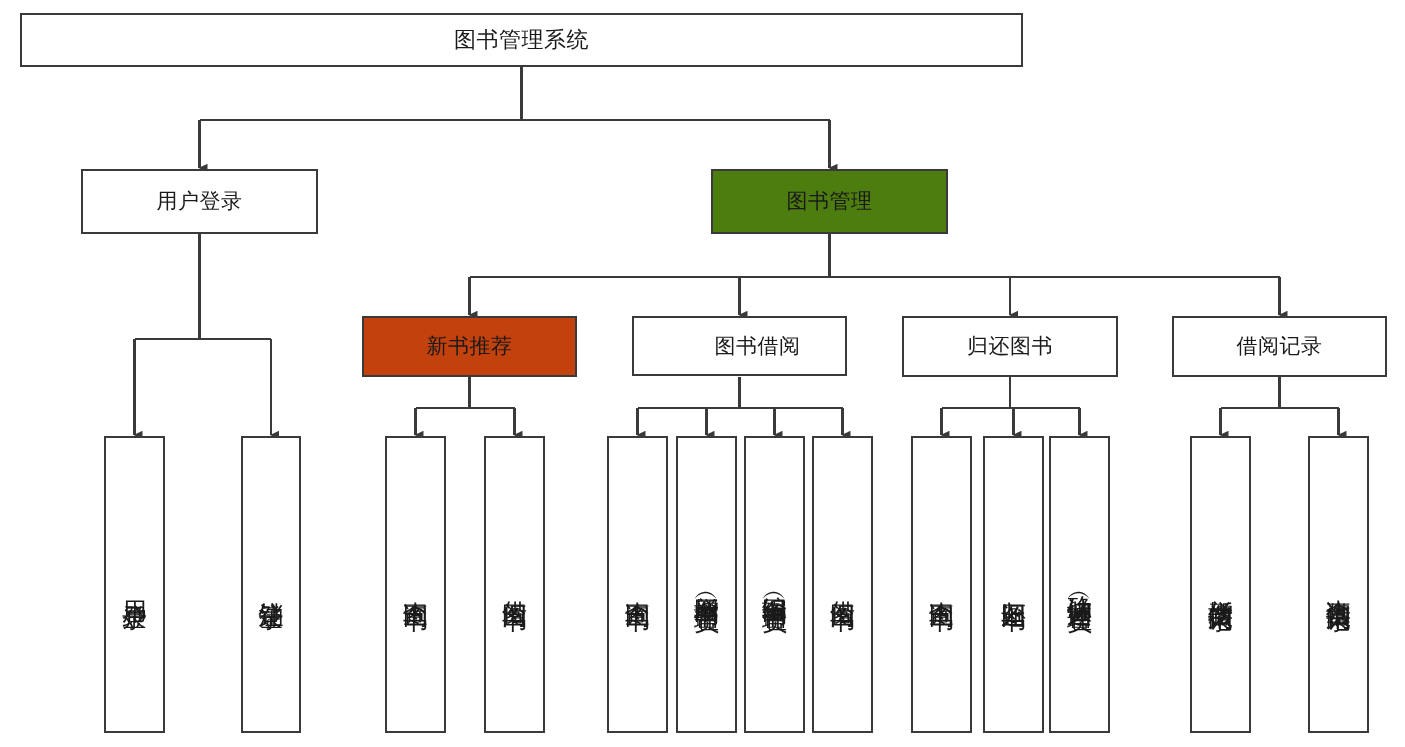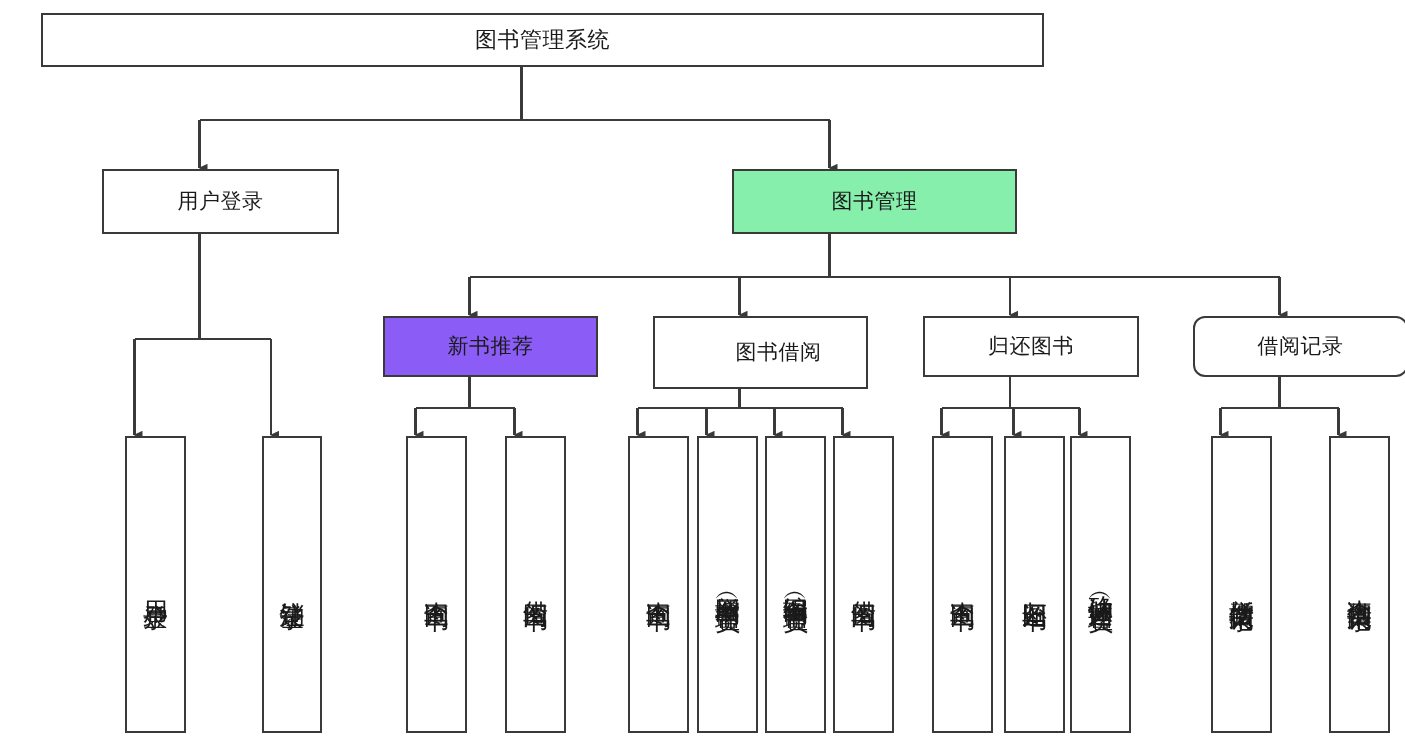--- a/index.html
+++ b/index.html
@@ -28,21 +28,20 @@
   }
   .node {
     position: absolute;
     box-sizing: border-box;
     background: #ffffff;
     border: 2px solid #3a3a3a;
     display: flex;
     align-items: center;
     justify-content: center;
     overflow: hidden;
-    margin-left: 21px;
   }
   .node .label {
     color: #1a1a1a;
     text-align: center;
     line-height: 1.08;
     user-select: none;
   }
   
   .node.horiz .label {
     font-size: 21px;
@@ -121,33 +120,33 @@
         <line x1="1338.5" y1="408" x2="1338.5" y2="435" stroke="#3a3a3a" stroke-width="2.4" shape-rendering="crispEdges" marker-end="url(#arrowhead)"></line>
       </g>
   </svg>
   <div id="node-layer">
       <div class="node horiz root" style="left: 20px; top: 13px; width: 1003px; height: 54px; border-color: rgb(58, 58, 58); background: rgb(255, 255, 255);">
         <span class="label" style="color: rgb(26, 26, 26);">图书管理系统</span>
       </div>
       <div class="node horiz" style="left: 81px; top: 169px; width: 237px; height: 65px; border-color: rgb(58, 58, 58); background: rgb(255, 255, 255);">
         <span class="label" style="color: rgb(26, 26, 26);">用户登录</span>
       </div>
-      <div class="node horiz" style="left: 711px; top: 169px; width: 285px; height: 65px; border-color: rgb(58, 58, 58); background: #86efac;">
+      <div class="node horiz" style="left: 711px; top: 169px; width: 237px; height: 65px; border-color: rgb(58, 58, 58); background: #4d7c0f;">
         <span class="label" style="color: rgb(26, 26, 26);">图书管理</span>
       </div>
-      <div class="node horiz" style="left: 362px; top: 316px; width: 215px; height: 61px; border-color: rgb(58, 58, 58); background: #8b5cf6;">
+      <div class="node horiz" style="left: 362px; top: 316px; width: 215px; height: 61px; border-color: rgb(58, 58, 58); background: #c2410c;">
         <span class="label" style="color: rgb(26, 26, 26);">新书推荐</span>
       </div>
-      <div class="node horiz" style="left: 632px; top: 316px; width: 215px; height: 73px; border-color: rgb(58, 58, 58); background: rgb(255, 255, 255); padding-left: 36px;">
+      <div class="node horiz" style="left: 632px; top: 316px; width: 215px; height: 60px; border-color: rgb(58, 58, 58); background: rgb(255, 255, 255); padding-left: 36px;">
         <span class="label" style="color: rgb(26, 26, 26);">图书借阅</span>
       </div>
       <div class="node horiz" style="left: 902px; top: 316px; width: 216px; height: 61px; border-color: rgb(58, 58, 58); background: rgb(255, 255, 255);">
         <span class="label" style="color: rgb(26, 26, 26);">归还图书</span>
       </div>
-      <div class="node horiz" style="left: 1172px; top: 316px; width: 215px; height: 61px; border-color: rgb(58, 58, 58); background: rgb(255, 255, 255); border-radius: 12px;">
+      <div class="node horiz" style="left: 1172px; top: 316px; width: 215px; height: 61px; border-color: rgb(58, 58, 58); background: rgb(255, 255, 255);">
         <span class="label" style="color: rgb(26, 26, 26);">借阅记录</span>
       </div>
       <div class="node vert" style="left: 104px; top: 436px; width: 61px; height: 297px; border-color: rgb(58, 58, 58); background: rgb(255, 255, 255);">
         <span class="label" style="color: rgb(26, 26, 26);">用户登录</span>
       </div>
       <div class="node vert" style="left: 241px; top: 436px; width: 60px; height: 297px; border-color: rgb(58, 58, 58); background: rgb(255, 255, 255);">
         <span class="label" style="color: rgb(26, 26, 26);">注销登录</span>
       </div>
       <div class="node vert" style="left: 385px; top: 436px; width: 61px; height: 297px; border-color: rgb(58, 58, 58); background: rgb(255, 255, 255);">
         <span class="label" style="color: rgb(26, 26, 26);">查询图书</span>

